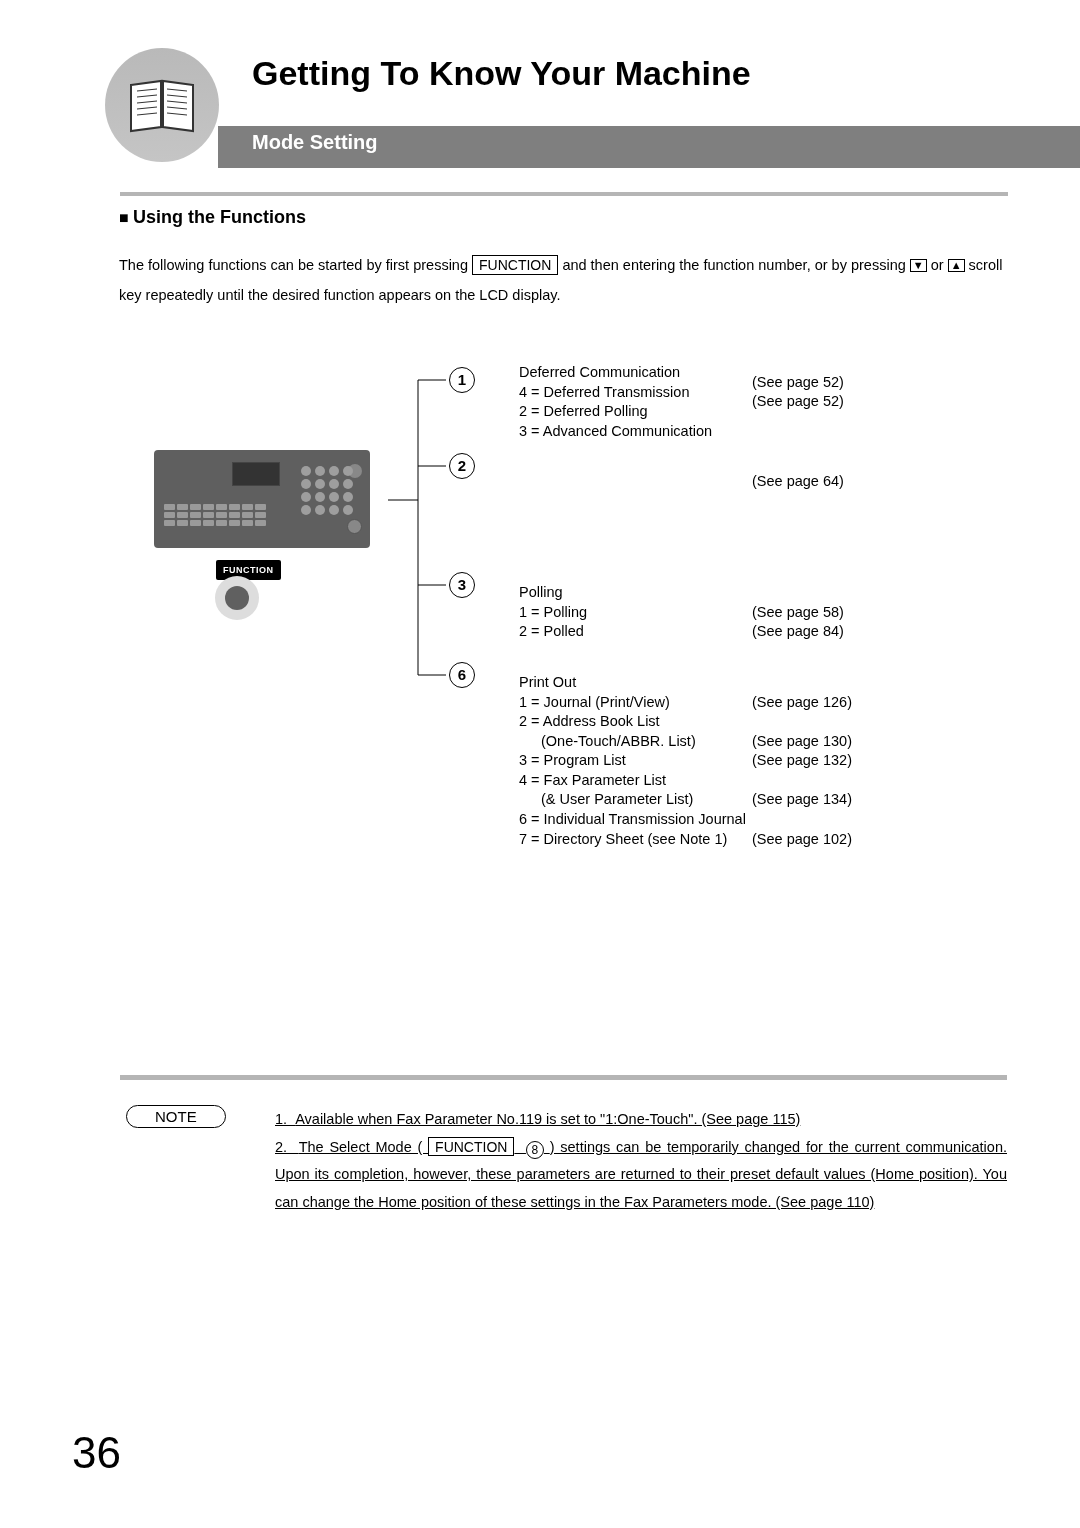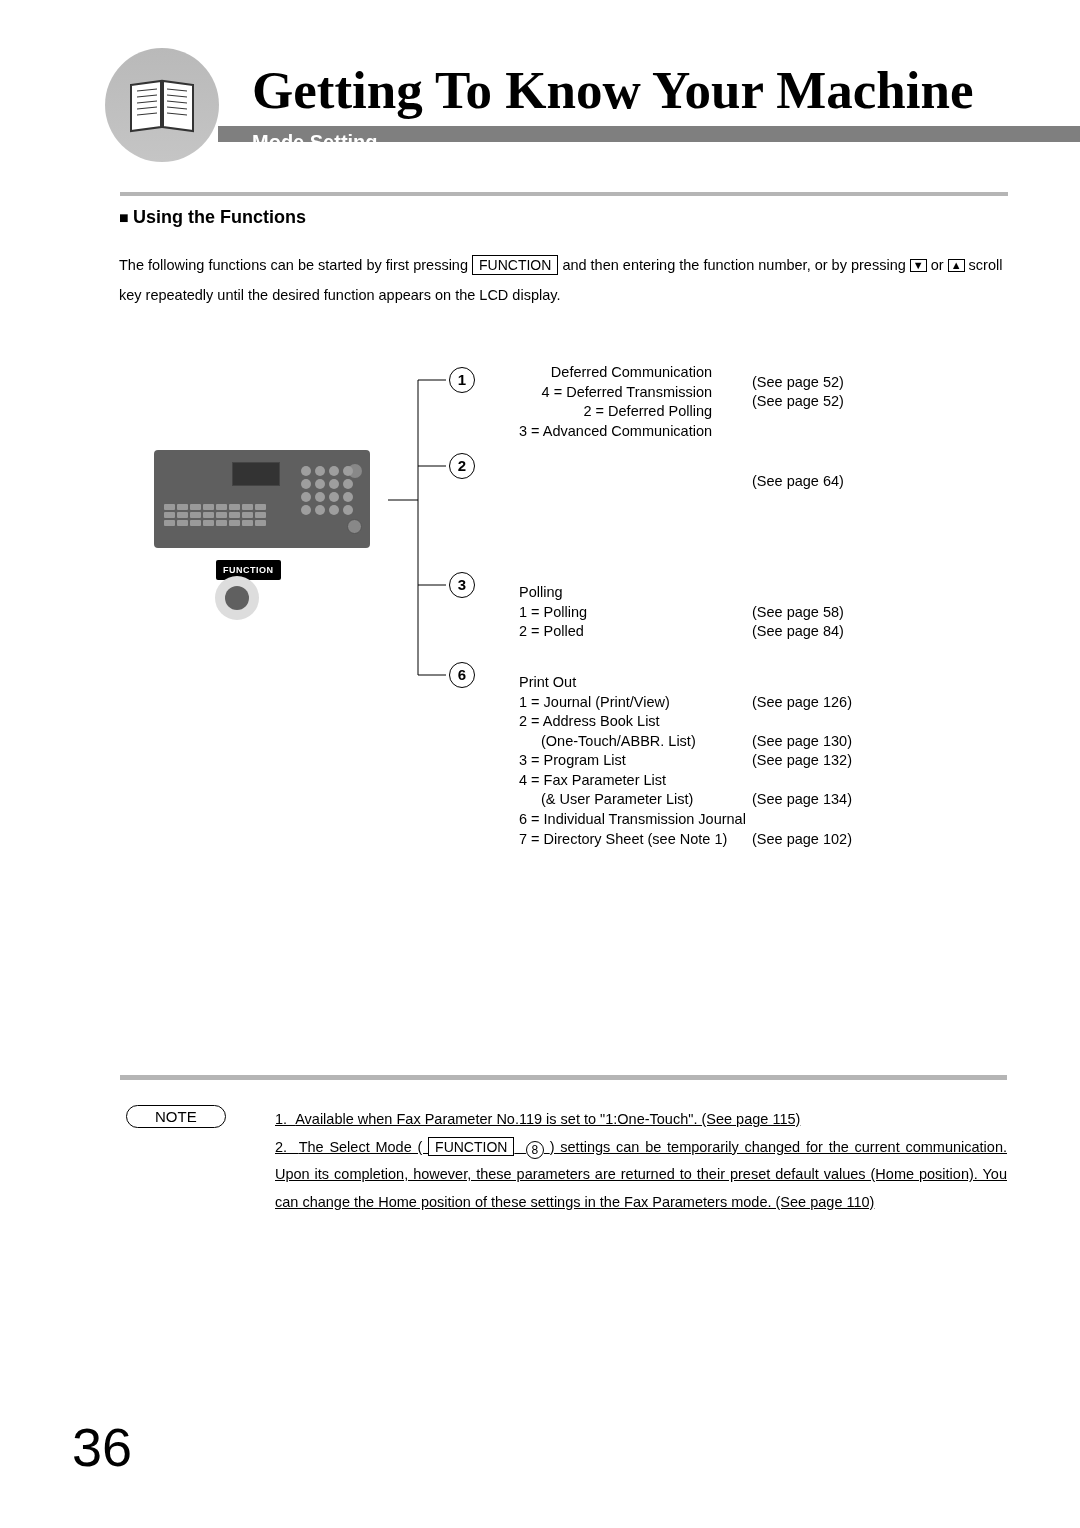--- a/index.html
+++ b/index.html
@@ -32,31 +32,31 @@
     background: linear-gradient(#b9b9b9,#c5c5c5);
     border-radius: 50%;
     display: flex;
     align-items: center;
     justify-content: center;
     z-index: 2;
   }
   .chapter-title {
     position: absolute;
     left: 252px;
-    top: 18px;
-    font-size: 53px;
+    top: 12px;
+    font-size: 34px;
     font-weight: bold;
-    font-family: Liberation Serif, serif;
+    font-family: Liberation Sans, sans-serif;
   }
   .section-bar {
     position: absolute;
     left: 218px;
     right: 0;
     top: 84px;
-    height: 16px;
+    height: 42px;
     background: #7f7f7f;
     color: #fff;
     font-weight: bold;
     font-size: 20px;
     padding-left: 34px;
     line-height: 32px;
     box-sizing: border-box;
   }
   .top-thin-line {
     position: absolute;
@@ -247,21 +247,21 @@
     width:16px; height:16px;
     line-height:16px;
     text-align:center;
     font-size:12px;
     vertical-align:-2px;
   }
   .page-num {
     position: absolute;
     left: 72px;
     bottom: 50px;
-    font-size: 54px;
+    font-size: 44px;
     font-family: Arial, sans-serif;
   }
 </style>
 </head>
 <body>
 
 <div class="page">
 
   <div class="header-top">
     <div class="book-icon">
@@ -359,21 +359,21 @@
     <line x1="30" y1="106" x2="58" y2="106" stroke="#000"></line>
     <line x1="30" y1="225" x2="58" y2="225" stroke="#000"></line>
     <line x1="30" y1="315" x2="58" y2="315" stroke="#000"></line>
   </svg>
 
   <div class="num-circle" style="left:449px; top:367px;">1</div>
   <div class="num-circle" style="left:449px; top:453px;">2</div>
   <div class="num-circle" style="left:449px; top:572px;">3</div>
   <div class="num-circle" style="left:449px; top:662px;">6</div>
 
-  <div class="func-block" style="left:519px; top:363px;text-align:right;">
+  <div class="func-block" style="left:519px; top:363px;">
     <div>Deferred Communication</div>
     <div>4 = Deferred Transmission</div>
     <div>2 = Deferred Polling</div>
     <div>3 = Advanced Communication</div>
   </div>
   <div class="ref-col" style="top:353px;text-align:right;">
     <div>&nbsp;</div>
     <div>(See page 52)</div>
     <div>(See page 52)</div>
   </div>

